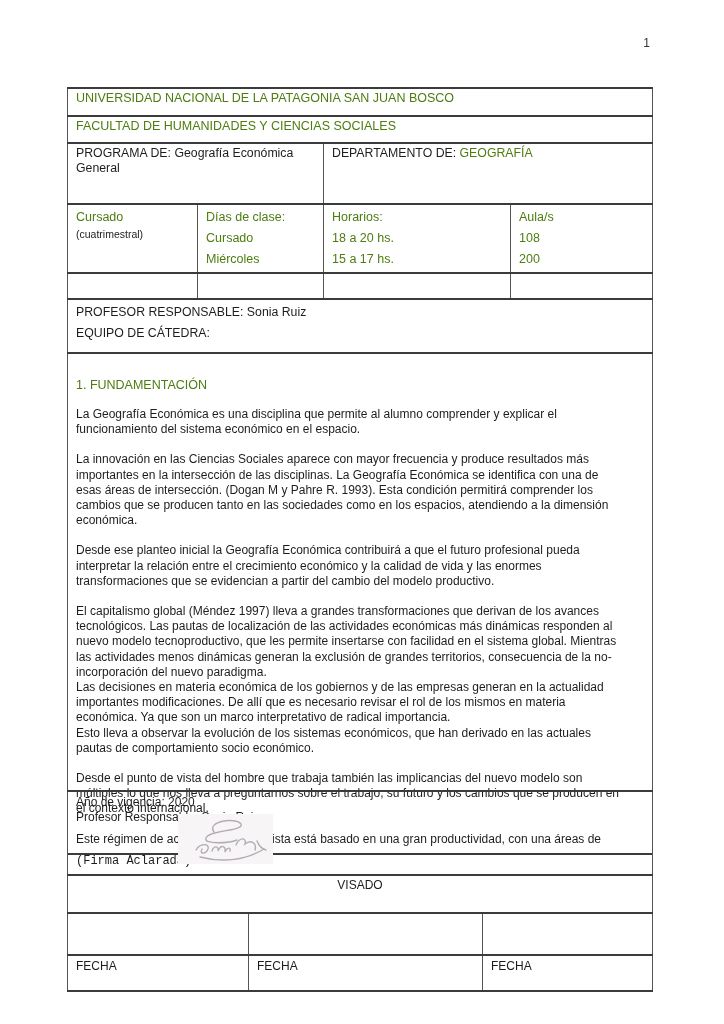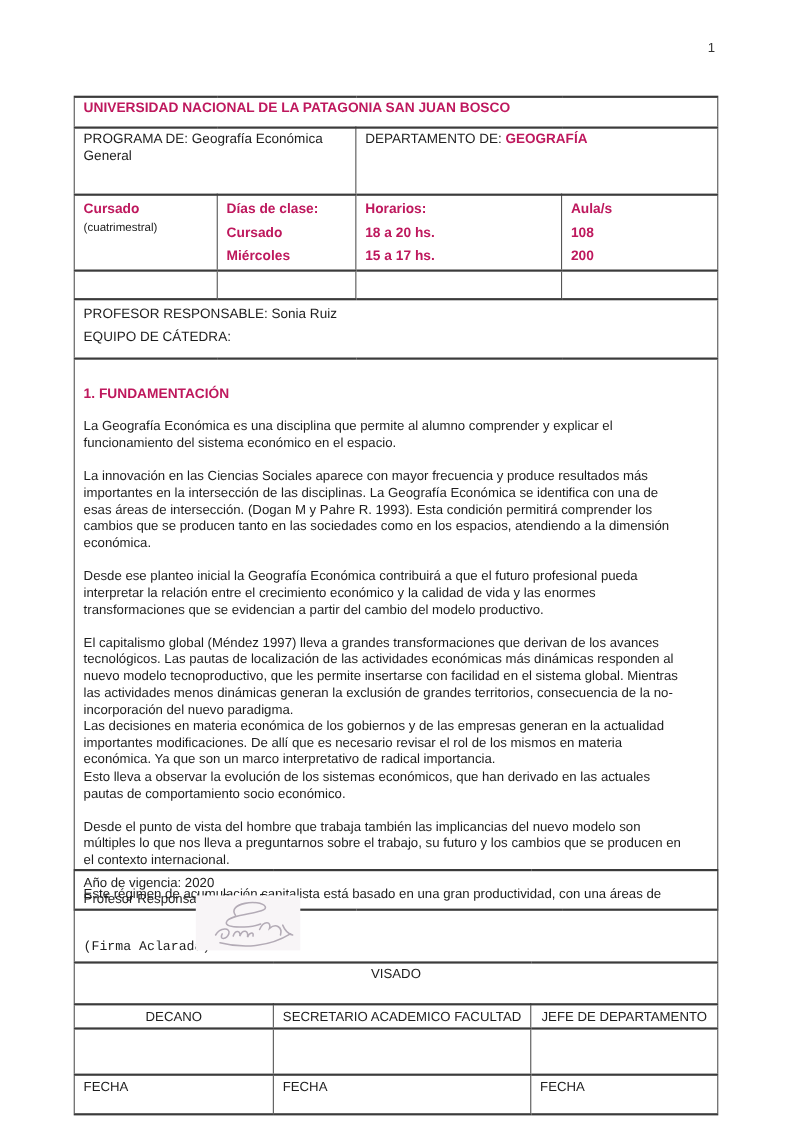--- a/index.html
+++ b/index.html
@@ -12,21 +12,21 @@
     position:absolute;left:67px;border-collapse:collapse;table-layout:fixed;
     width:585px;font-size:12px;color:#1d1d1d;
   }
   table.doc td{
     border-left:1px solid #555;border-right:1px solid #555;
     border-top:2px solid #3b3b3b;border-bottom:2px solid #3b3b3b;
     padding:2px 8px;vertical-align:top;overflow:hidden;
   }
   table.main{top:87px;}
   table.footer{top:790px;}
-  .b{font-weight:bold;color:#be185d;}
+  .b{font-weight:normal;color:#4d7c0f;}
   .r-univ td,.r-fac td{font-size:12.5px;vertical-align:middle;padding-left:9px;}
   .r-prog td{font-size:12.3px;line-height:15px;padding-top:5px;}
   .r-sched td{font-size:12.5px;line-height:21px;padding-top:2px;}
   .small-note{font-size:10.5px;font-weight:normal;line-height:13px;color:#222;}
   .r-prof td{font-size:12.3px;line-height:21px;padding-top:4px;}
   .body-cell{padding:12px 10px 6px 8px !important;}
   .body-title{font-size:12.5px;margin:12px 0 0 0;}
   .para{font-size:12px;line-height:15.2px;margin:15px 16px 0 0;white-space:pre-line;}
   .f-top-cell{position:relative;font-size:12px;line-height:15px;padding-top:3px !important;}
   .firma-caption{position:absolute;left:8px;bottom:5px;font-size:12px;font-family:Liberation Mono, monospace;}
@@ -47,20 +47,23 @@
   <table class="doc main">
     <colgroup>
       <col style="width:130px">
         <col style="width:126px">
         <col style="width:187px">
         <col style="width:142px">
     </colgroup>
     <tbody>
         <tr class="r-univ" style="height:28px">
       <td colspan="4" class="b">UNIVERSIDAD NACIONAL DE LA PATAGONIA SAN JUAN BOSCO</td>
+    </tr>
+    <tr class="r-fac" style="height:27px">
+      <td colspan="4" class="b">FACULTAD DE HUMANIDADES Y CIENCIAS SOCIALES</td>
     </tr>
     <tr class="r-prog" style="height:61px">
       <td colspan="2"><span>PROGRAMA DE: </span><span>Geografía Económica General</span></td>
       <td colspan="2"><span>DEPARTAMENTO DE: </span><span class="b">GEOGRAFÍA</span></td>
     </tr>
     <tr class="r-sched" style="height:62px">
       <td>
         <div class="b">Cursado</div>
         <div class="small-note">(cuatrimestral)</div>
       </td>
@@ -130,25 +133,20 @@
               <path d="M 22,43 C 45,49 68,46 86,35"></path>
               <path d="M 79,27 c 2,5 5,8 9,9"></path>
             </g>
           </svg>
         </div>
       </td>
     </tr>
     <tr style="height:38px">
       <td colspan="3" class="visado-cell">VISADO</td>
     </tr>
-    <tr class="head3" style="height:22px">
-      <td>DECANO</td>
-      <td>SECRETARIO ACADEMICO FACULTAD</td>
-      <td>JEFE DE DEPARTAMENTO</td>
-    </tr>
     <tr style="height:42px">
       <td class="empty-cell"></td>
       <td class="empty-cell"></td>
       <td class="empty-cell"></td>
     </tr>
     <tr class="fecha-row" style="height:36px">
       <td>FECHA</td>
       <td>FECHA</td>
       <td>FECHA</td>
     </tr>

